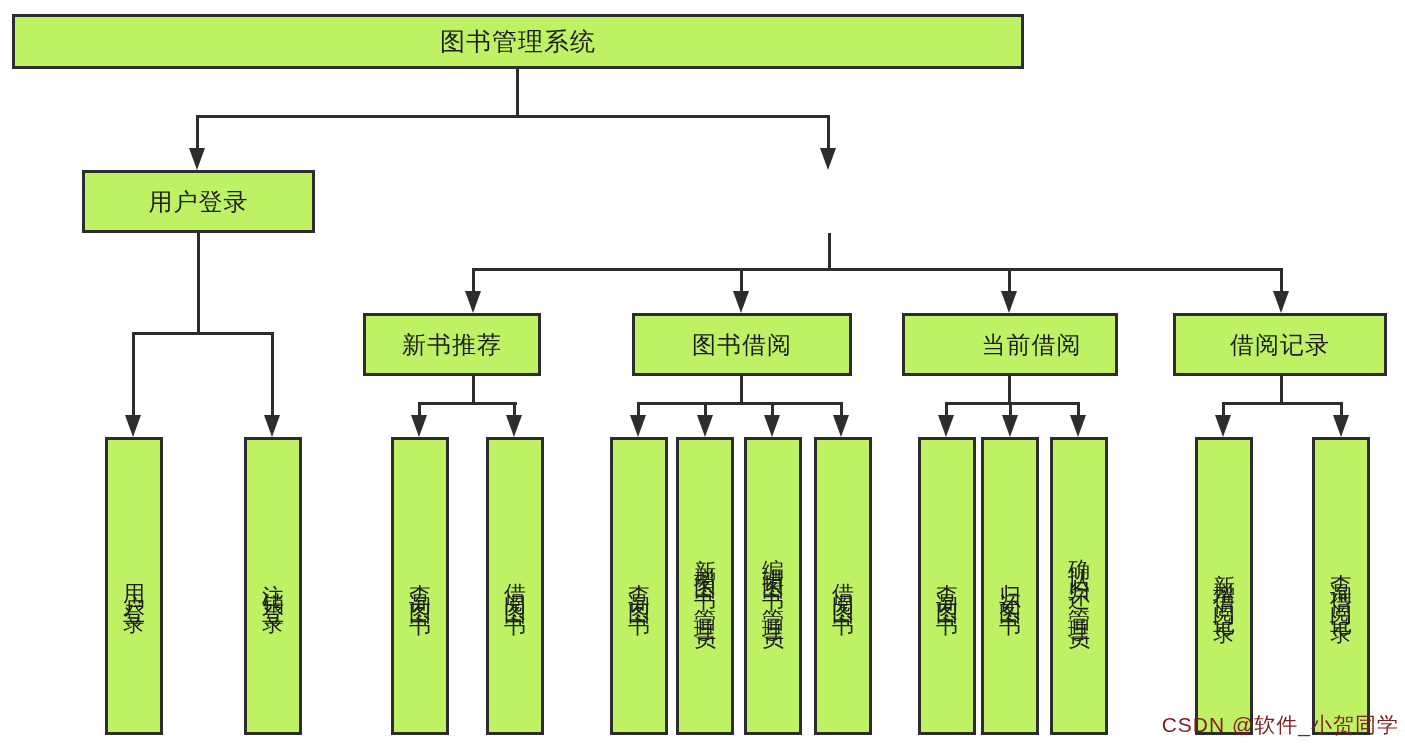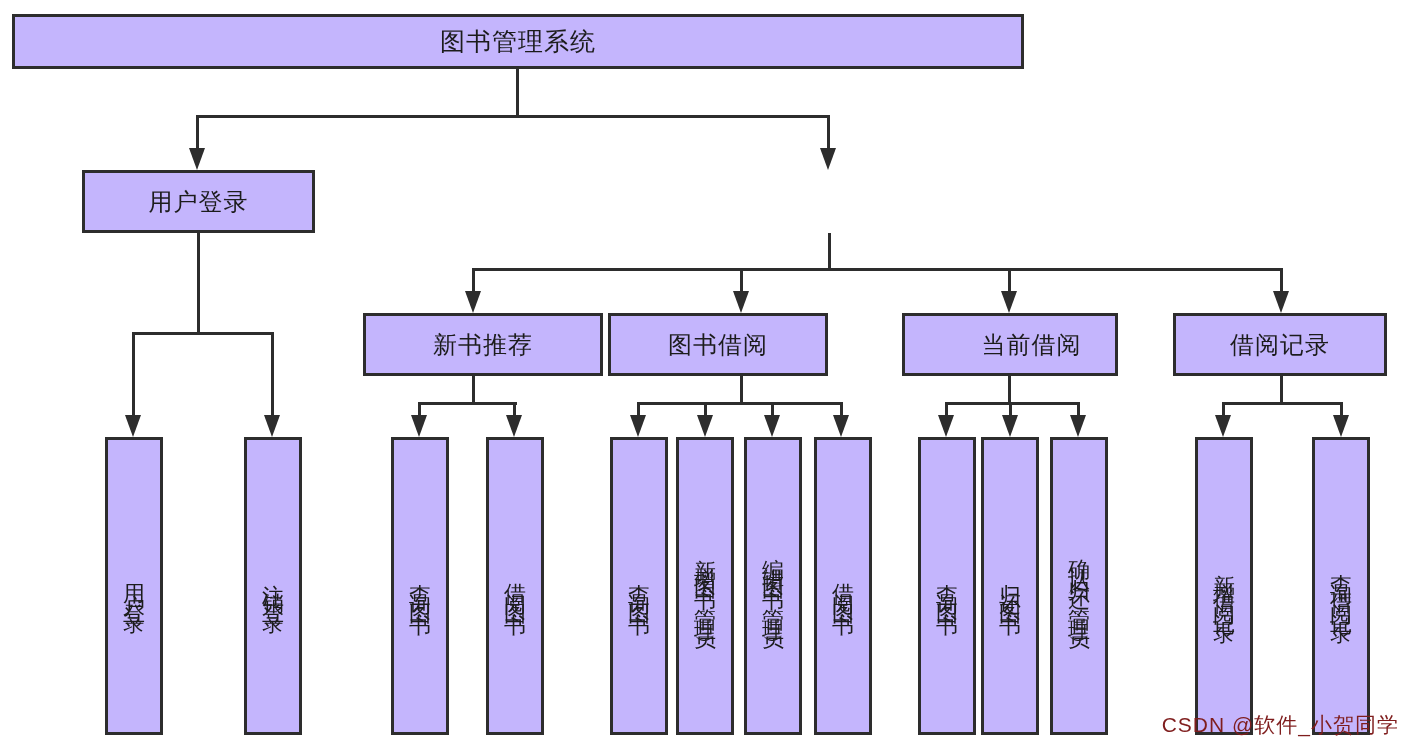--- a/index.html
+++ b/index.html
@@ -7,21 +7,21 @@
     position:relative;
     width:1405px;height:747px;
     background:#ffffff;
     font-family:"Liberation Sans", sans-serif;
     overflow:hidden;
   }
   .box{
     position:absolute;
     box-sizing:border-box;
     border:3px solid #2d2d2d;
-    background:#c4b5fd;
+    background:#bef264;
     display:flex;
     align-items:center;
     justify-content:center;
     color:#1c1c1c;
   }
   .box-label{
     font-size:24px;
     letter-spacing:1px;
     white-space:nowrap;
   }
@@ -63,25 +63,25 @@
 
   <div class="box" id="root-box" style="left:12px;top:14px;width:1012px;height:55px;">
     <span class="box-label">图书管理系统</span>
   </div>
 
   <div class="box" style="left:82px;top:170px;width:233px;height:63px;">
     <span class="box-label">用户登录</span>
   </div>
 
 
-  <div class="box" style="left:363px;top:313px;width:240px;height:63px;">
+  <div class="box" style="left:363px;top:313px;width:178px;height:63px;">
     <span class="box-label">新书推荐</span>
   </div>
 
-  <div class="box" style="left:608px;top:313px;width:220px;height:63px;">
+  <div class="box" style="left:632px;top:313px;width:220px;height:63px;">
     <span class="box-label">图书借阅</span>
   </div>
 
   <div class="box" style="left:902px;top:313px;width:216px;height:63px;padding-left:43px;">
     <span class="box-label">当前借阅</span>
   </div>
 
   <div class="box" style="left:1173px;top:313px;width:214px;height:63px;">
     <span class="box-label">借阅记录</span>
   </div>

